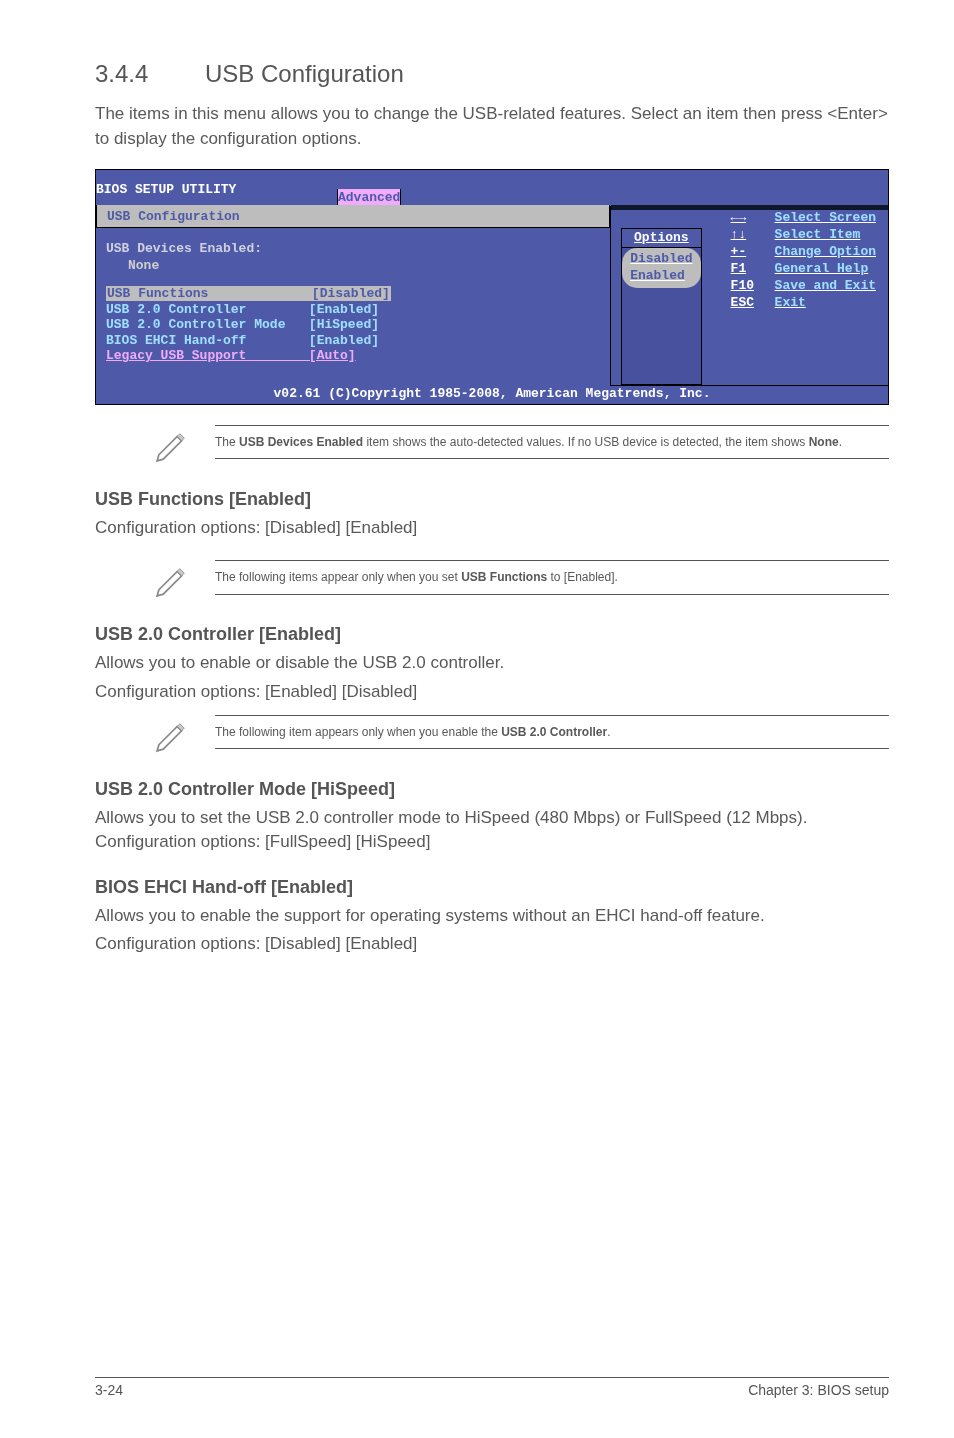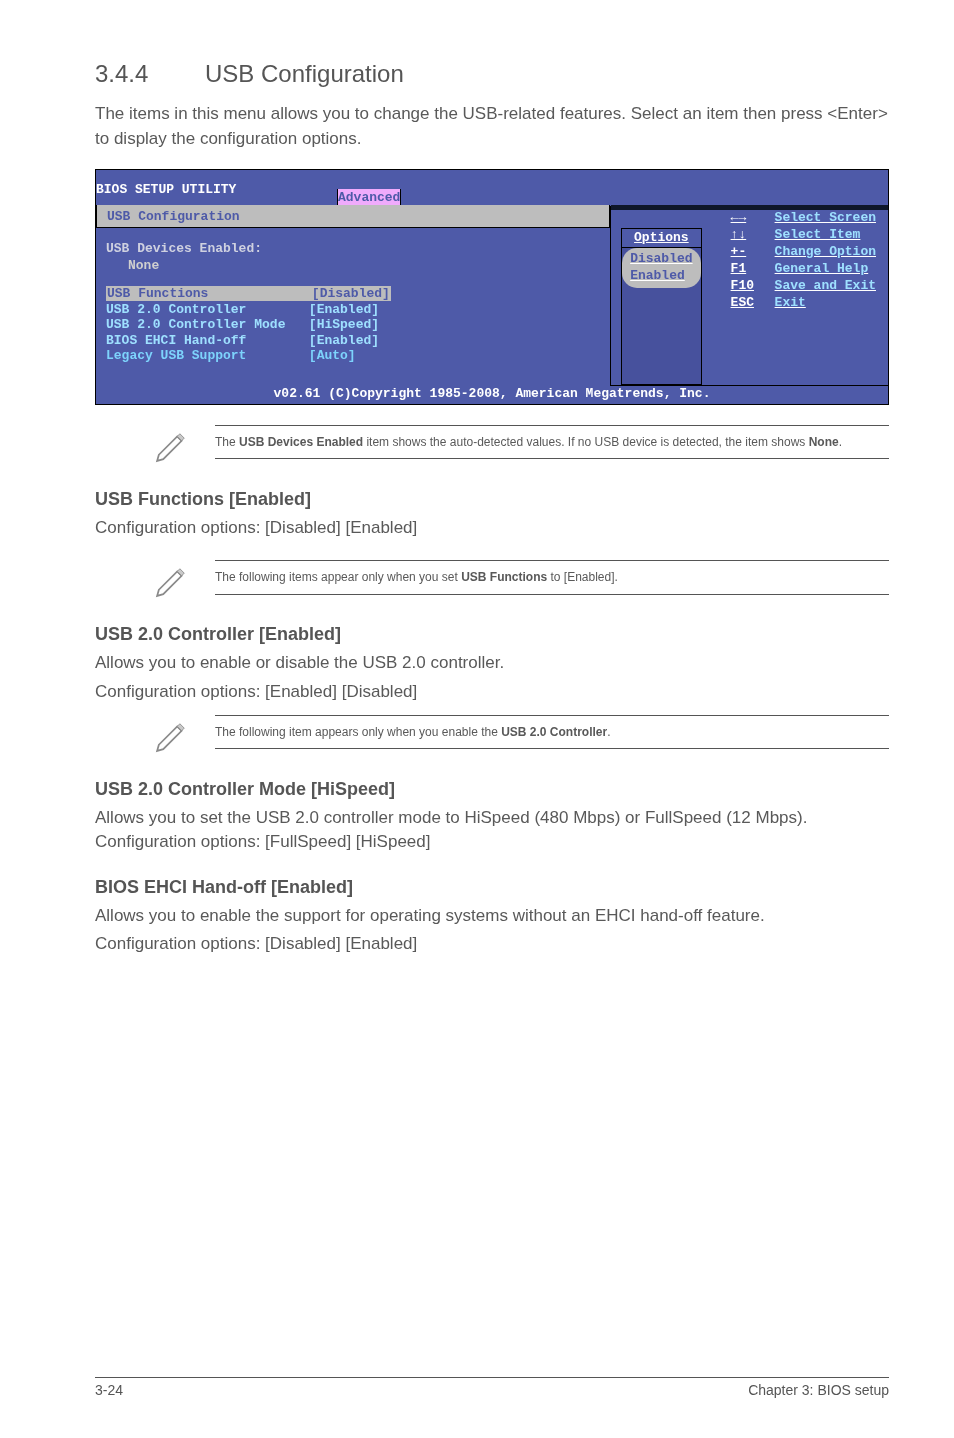--- a/index.html
+++ b/index.html
@@ -201,21 +201,21 @@
       <div class="bios-left">
         <div class="subbox">USB Configuration</div>
         <div class="leftinner">
           <div class="row" style="color:#cfd1e0;">USB Devices Enabled:</div>
           <div class="row muted" style="padding-left:22px;margin-top:2px;margin-bottom:12px;">None</div>
           <div id="bios-rows">
               <div class="row"><span class="hl">USB Functions             </span><span class="hl">[Disabled]</span></div>
               <div class="row" style="color: rgb(158, 224, 255);">USB 2.0 Controller        [Enabled]</div>
               <div class="row" style="color: rgb(158, 224, 255);">USB 2.0 Controller Mode   [HiSpeed]</div>
               <div class="row" style="color: rgb(158, 224, 255);">BIOS EHCI Hand-off        [Enabled]</div>
-              <div class="row" style="color: #7dd3fc;">Legacy USB Support        [Auto]</div>
+              <div class="row" style="color: #f0abfc; text-decoration: underline;">Legacy USB Support        [Auto]</div>
             </div>
         </div>
       </div>
       <div class="bios-right">
         <div class="opt-box">
           <div class="opt-title">Options</div>
           <div class="opt-body" id="opt-body">
               <div>Disabled</div>
               <div>Enabled</div>
             </div>

